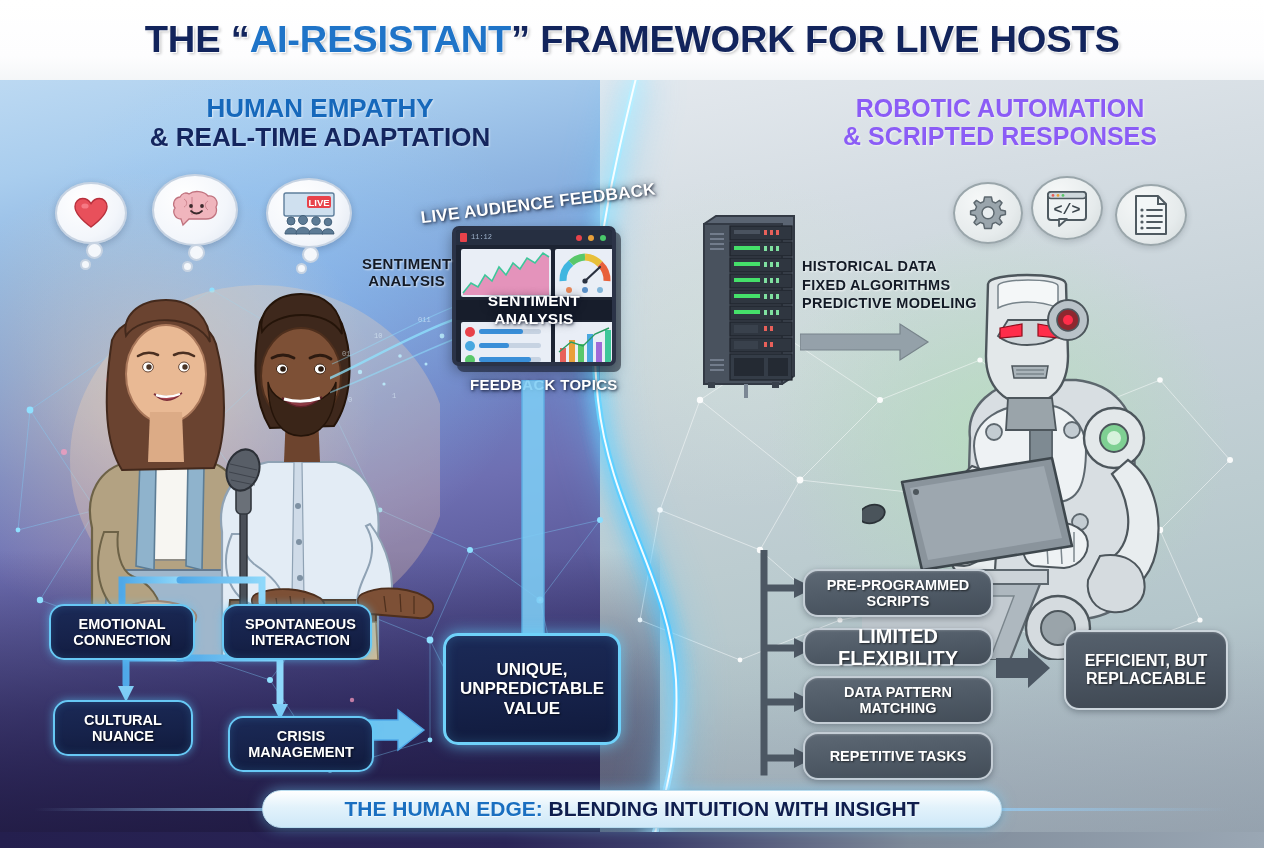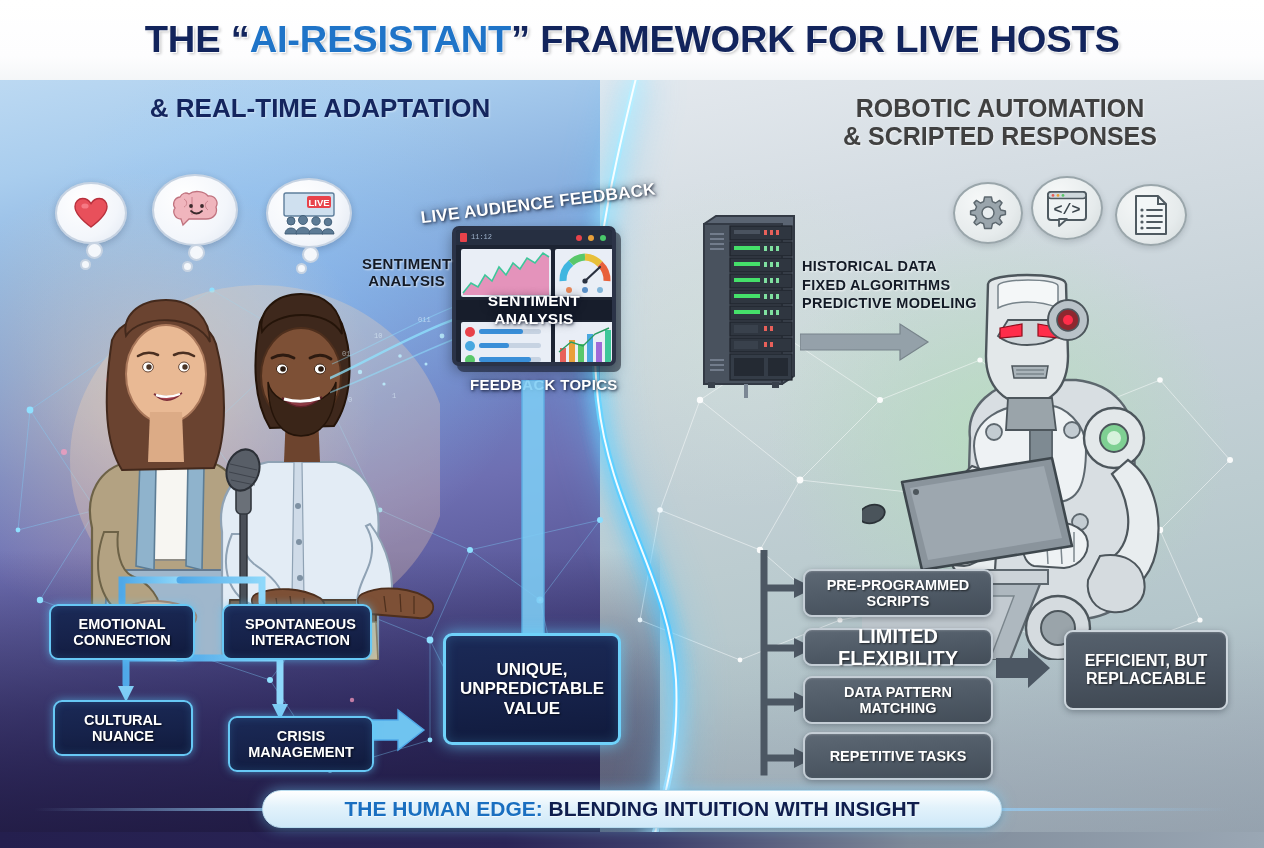--- a/index.html
+++ b/index.html
@@ -71,21 +71,21 @@
   
   .head {
     position: absolute; text-align: center; line-height: 1.13;
     font-weight: bold; white-space: nowrap;
   }
   #head-left { left: 60px; top: 14px; width: 520px; font-size: 26px; }
   #head-left .l1 { color: #1668bb; text-shadow: 1px 1px 2px rgba(255,255,255,.55); }
   #head-left .l2 { color: #14255e; text-shadow: 1px 1px 2px rgba(255,255,255,.45); }
   #head-right { left: 740px; top: 14px; width: 520px; font-size: 25px; }
   #head-right .l1, #head-right .l2 {
-    color: #404040; text-shadow: 1px 1px 2px rgba(255,255,255,.65);
+    color: #8b5cf6; text-shadow: 1px 1px 2px rgba(255,255,255,.65);
   }
 
   
   .bubble {
     position: absolute; border-radius: 50%;
     background: radial-gradient(circle at 36% 30%, #ffffff 0%, #f3f6fb 62%, #dfe6f0 100%);
     border: 2px solid #c7d3e2;
     display: flex; align-items: center; justify-content: center;
     box-shadow: 0 2px 7px rgba(20,30,60,.22);
   }
@@ -118,21 +118,21 @@
     position: absolute; font-weight: bold; white-space: pre-line;
     line-height: 1.14; letter-spacing: .3px;
   }
   .lbl-white { color: #ffffff; text-shadow: 1px 1px 3px rgba(10,18,40,.85), 0 0 8px rgba(8,16,36,.6); }
   .lbl-dark  { color: #131a26; text-shadow: 1px 1px 2px rgba(255,255,255,.7); }
 
   
   .fbox {
     position: absolute; display: flex; align-items: center; justify-content: center;
     text-align: center; font-weight: bold; color: #ffffff;
-    border-radius: 9px; line-height: 1.12; padding: 4px 7px;
+    border-radius: 15px; line-height: 1.12; padding: 4px 7px;
   }
   .fbox.blue {
     background: linear-gradient(175deg,#1b2a57 0%,#16224a 55%,#101a3c 100%);
     border: 2px solid #67c8f5;
     box-shadow: 0 0 9px rgba(90,200,250,.6), inset 0 0 8px rgba(80,180,240,.20);
     text-shadow: 1px 1px 2px rgba(0,0,0,.7);
   }
   .fbox.blue.result {
     border: 3px solid #6fd2fa;
     box-shadow: 0 0 16px rgba(100,210,255,.72), inset 0 0 12px rgba(90,190,245,.22);
@@ -303,20 +303,21 @@
         <filter id="glowsoft" x="-150%" y="-25%" width="400%" height="150%">
           <feGaussianBlur stdDeviation="20"></feGaussianBlur>
         </filter>
       </defs>
       <path d="M118,-10 C 86,120 66,210 78,320 C 90,430 150,500 156,600 C 160,680 140,730 128,780" stroke="#58c9ff" stroke-width="26" fill="none" opacity="0.38" filter="url(#glowsoft)"></path>
       <path d="M118,-10 C 86,120 66,210 78,320 C 90,430 150,500 156,600 C 160,680 140,730 128,780" stroke="url(#divgrad)" stroke-width="6.5" fill="none" filter="url(#glow)"></path>
       <path d="M118,-10 C 86,120 66,210 78,320 C 90,430 150,500 156,600 C 160,680 140,730 128,780" stroke="#ffffff" stroke-width="2" fill="none" opacity="0.92"></path>
     </svg>
 
     <div class="head" id="head-left">
+      <div class="l1">HUMAN EMPATHY</div>
       <div class="l2">&amp; REAL-TIME ADAPTATION</div>
     </div>
     <div class="head" id="head-right">
       <div class="l1">ROBOTIC AUTOMATION</div>
       <div class="l2">&amp; SCRIPTED RESPONSES</div>
     </div>
 
     <div class="bubble" style="left:55px; top:102px; width:72px; height:62px;">
       <svg width="34" height="32" viewBox="0 0 34 32">
         <path d="M17,30 C5,21 1,14 1,9.5 C1,4.8 4.6,1.5 8.6,1.5 C11.6,1.5 15,3.4 17,6.6 C19,3.4 22.4,1.5 25.4,1.5 C29.4,1.5 33,4.8 33,9.5 C33,14 29,21 17,30 Z" fill="#e8505b" stroke="#b8303c" stroke-width="1.4"></path>

